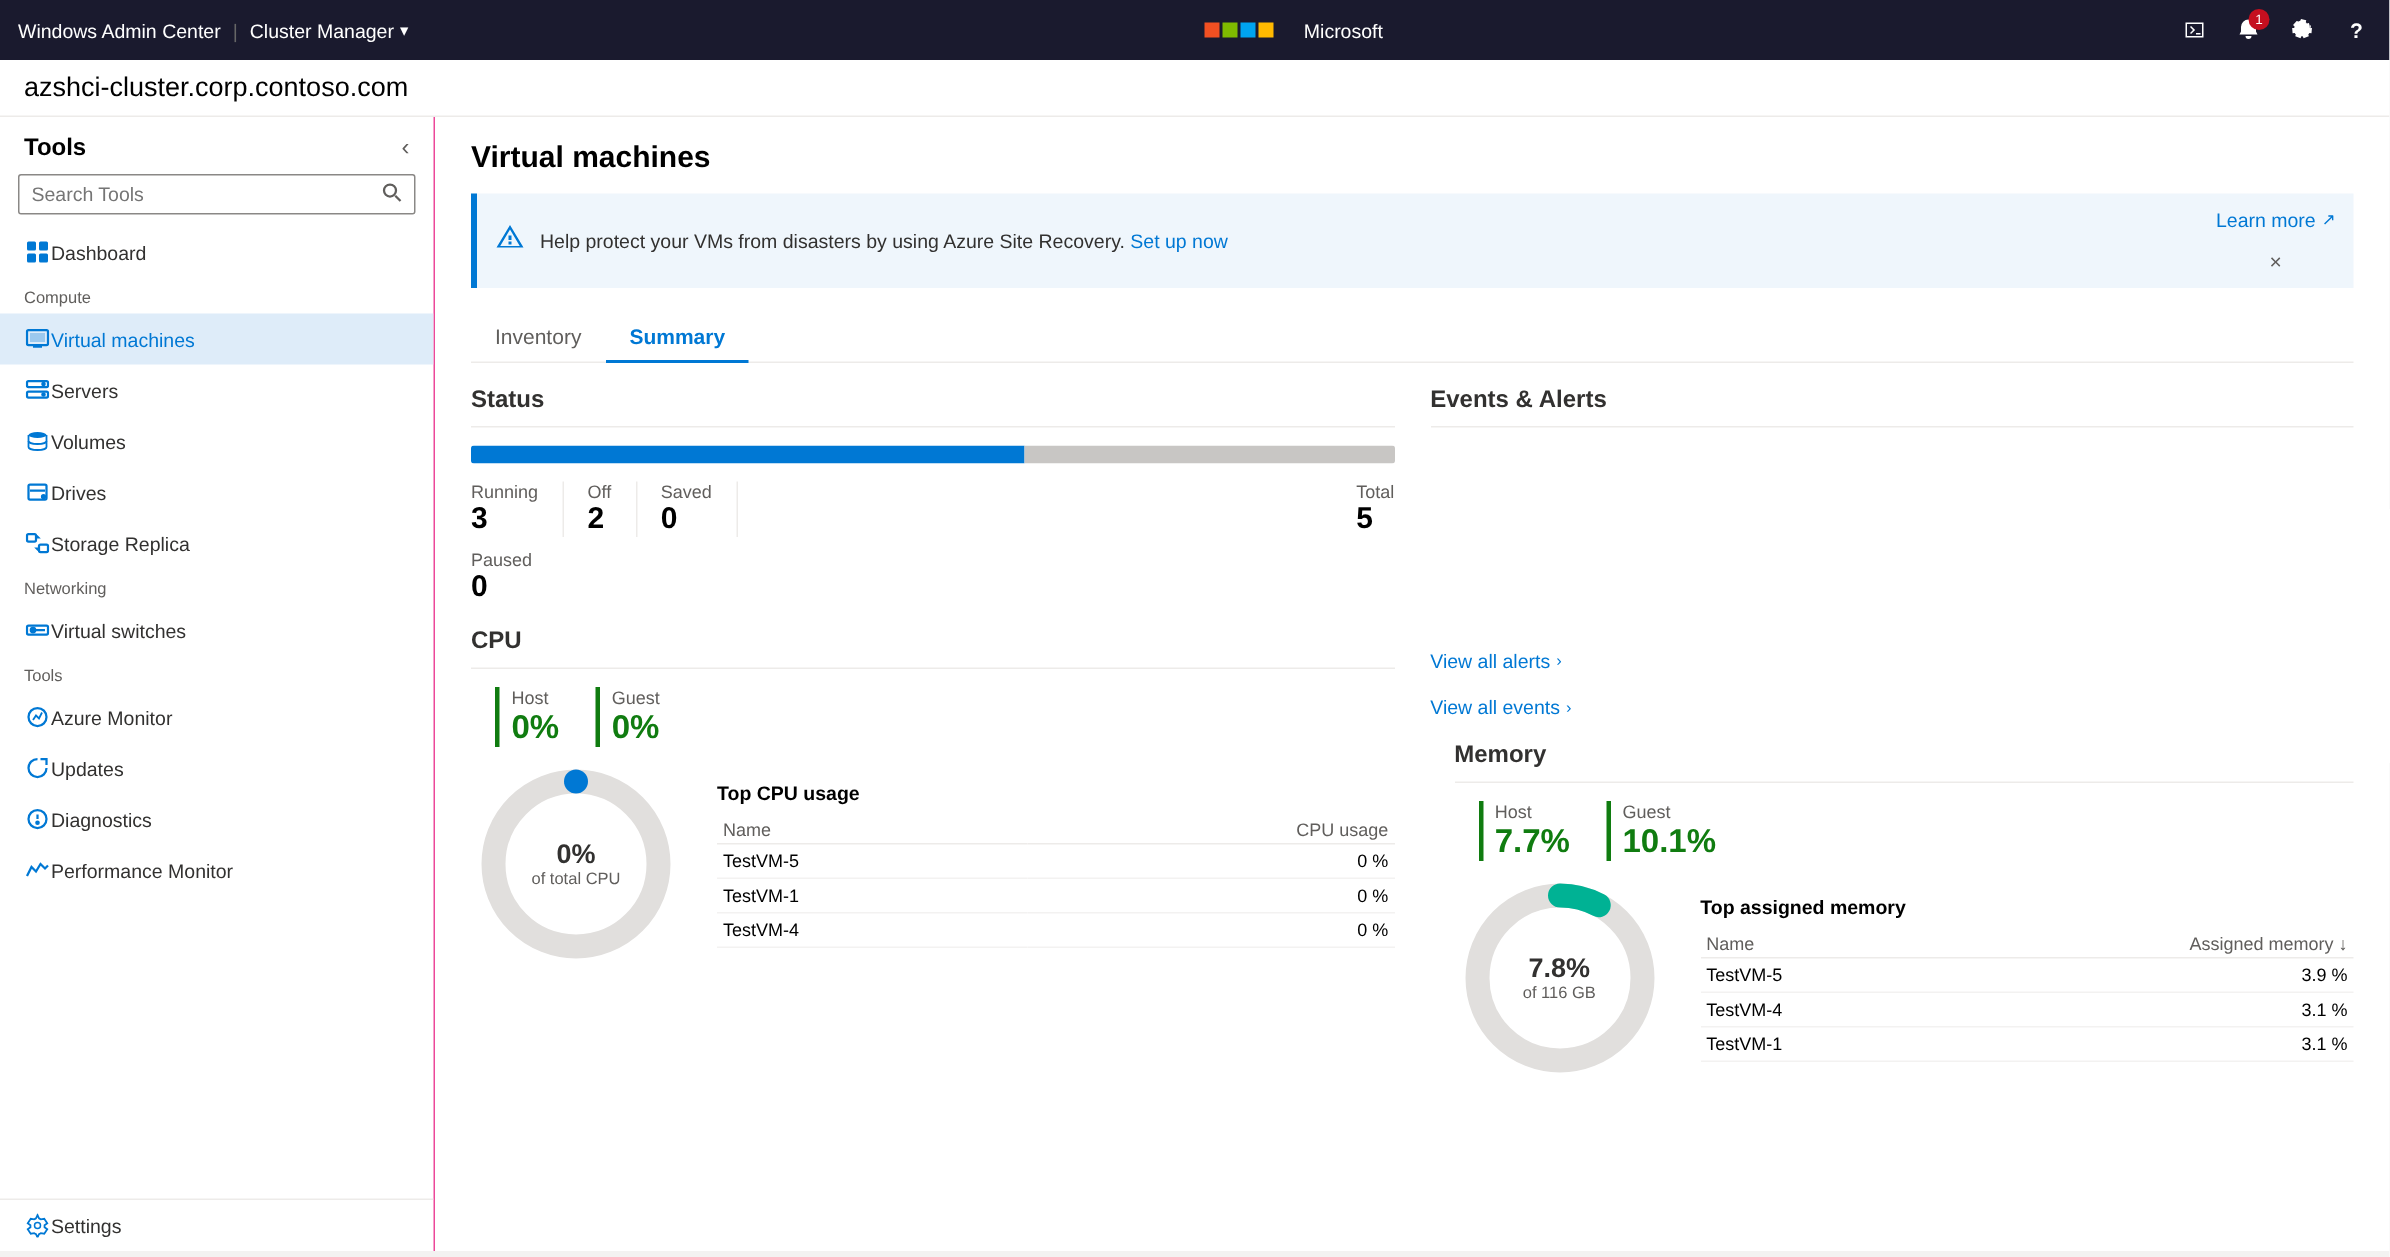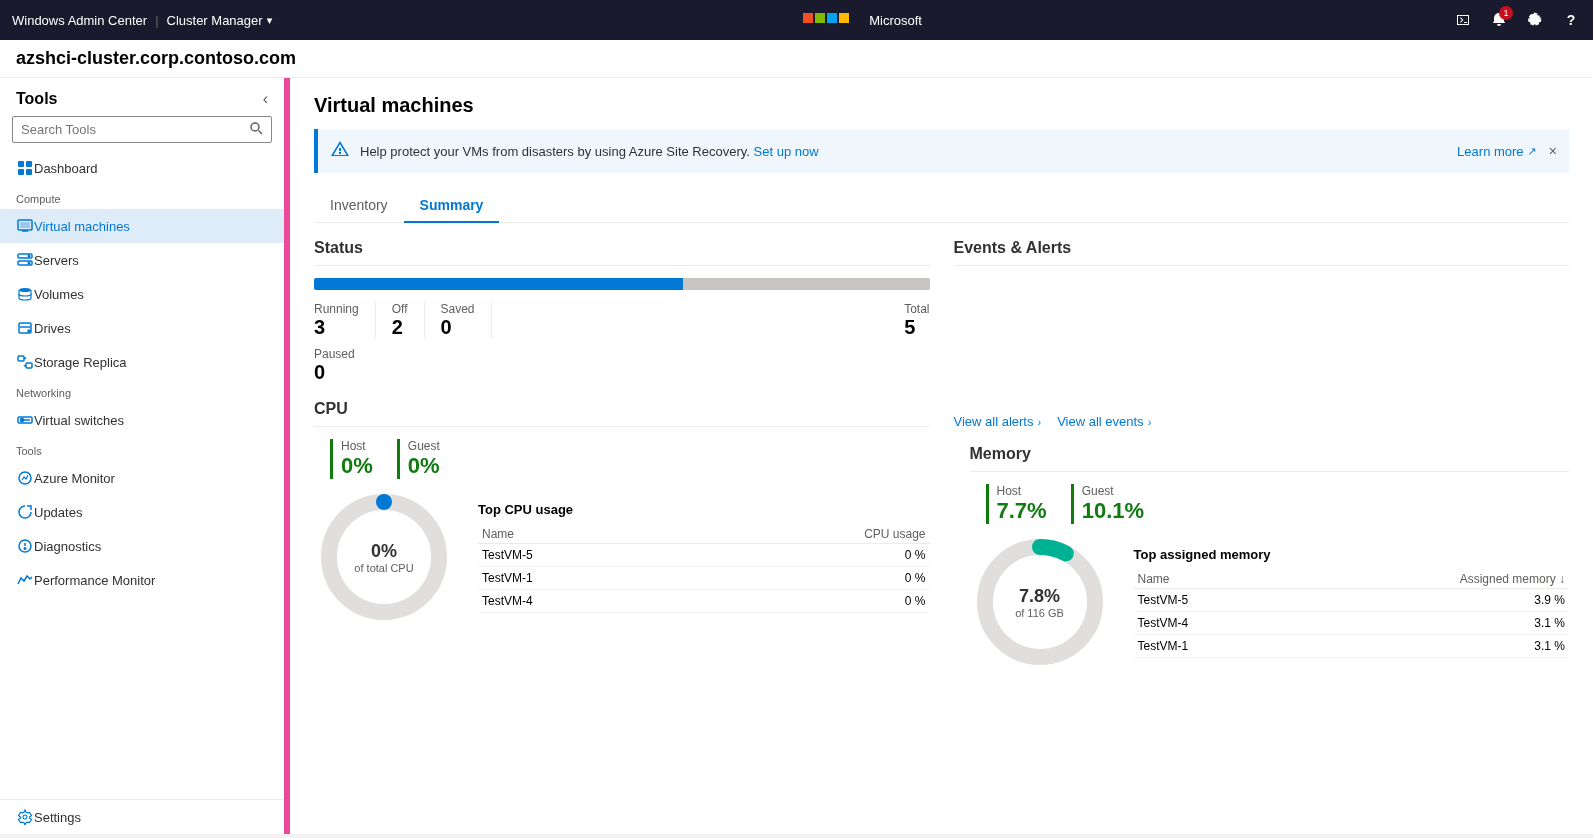--- a/index.html
+++ b/index.html
@@ -9,43 +9,43 @@
     .topbar {
       display: flex;
       align-items: center;
       background: #1a1a2e;
       color: white;
       height: 40px;
       padding: 0 12px;
       gap: 12px;
     }
     .topbar-left { display: flex; align-items: center; gap: 8px; font-size: 13px; }
-    .topbar-center { flex: 1; display: flex; justify-content: center; align-items: flex-start; gap: 20px; }
+    .topbar-center { flex: 1; display: flex; justify-content: center; align-items: center; gap: 20px; }
     .ms-logo { display: flex; gap: 2px; }
     .ms-logo-block { width: 10px; height: 10px; }
     .topbar-right { display: flex; align-items: center; gap: 16px; color: #fff; font-size: 16px; }
     .topbar-icon { cursor: pointer; width: 20px; height: 20px; display: flex; align-items: center; justify-content: center; }
 
     
     .cluster-header {
       background: #fff;
       padding: 8px 16px;
       border-bottom: 1px solid #edebe9;
     }
-    .cluster-name { font-size: 18px; font-weight: 700; color: #000; }
+    .cluster-name { font-size: 18px; font-weight: 400; color: #000; }
 
     
     .main-layout { display: flex; height: calc(838px - 40px - 42px); }
 
     
     .sidebar {
       width: 290px;
       min-width: 290px;
       background: #fff;
-      border-right: 6px solid #ec4899;
+      border-right: 1px solid #ec4899;
       display: flex;
       flex-direction: column;
       overflow-y: auto;
     }
     .sidebar-header {
       display: flex;
       align-items: center;
       justify-content: space-between;
       padding: 12px 16px 8px;
     }
@@ -101,21 +101,21 @@
       align-items: center;
       background: #eff6fc;
       border-left: 4px solid #0078d4;
       padding: 10px 12px;
       margin-bottom: 16px;
       gap: 10px;
     }
     .alert-icon { color: #0078d4; font-size: 16px; flex-shrink: 0; }
     .alert-text { flex: 1; font-size: 13px; color: #323130; }
     .alert-link { color: #0078d4; cursor: pointer; text-decoration: none; }
-    .alert-actions { display: flex; align-items: center; gap: 12px; }
+    .alert-actions { display: flex; align-items: center; gap: 12px; flex-direction: column; }
     .alert-learn-more { color: #0078d4; cursor: pointer; display: flex; align-items: center; gap: 4px; }
     .alert-close { cursor: pointer; color: #605e5c; font-size: 14px; }
 
     
     .tabs { display: flex; border-bottom: 1px solid #edebe9; margin-bottom: 16px; }
     .tab {
       padding: 8px 16px;
       cursor: pointer;
       font-size: 14px;
       color: #605e5c;
@@ -132,21 +132,21 @@
     
     .section-title { font-size: 16px; font-weight: 600; margin-bottom: 8px; color: #323130; }
     .section-divider { border: none; border-top: 1px solid #edebe9; margin-bottom: 12px; }
 
     
     .status-bar { display: flex; height: 12px; margin-bottom: 12px; border-radius: 2px; overflow: hidden; }
     .status-bar-running { background: #0078d4; flex: 3; }
     .status-bar-off { background: #c8c6c4; flex: 2; }
     .status-item-label { font-size: 12px; color: #605e5c; }
     .status-item-value { font-size: 20px; font-weight: 600; }
-    .events-links { display: flex; gap: 16px; margin-top: 16px; }
+    .events-links { display: flex; gap: 16px; margin-top: 16px; flex-direction: column; }
     .events-link { color: #0078d4; cursor: pointer; display: flex; align-items: center; gap: 4px; font-size: 13px; }
     .chevron { font-size: 11px; }
 
     .metric-header { display: flex; gap: 24px; margin-bottom: 8px; padding-left: 16px; }
     .metric-item { display: flex; flex-direction: column; border-left: 3px solid #107c10; padding-left: 8px; }
     .metric-label { font-size: 12px; color: #605e5c; }
     .metric-value { font-size: 22px; font-weight: 600; color: #107c10; }
 
     .metric-chart-area { display: flex; gap: 24px; align-items: center; }
     .donut-container { width: 140px; height: 140px; position: relative; flex-shrink: 0; }

